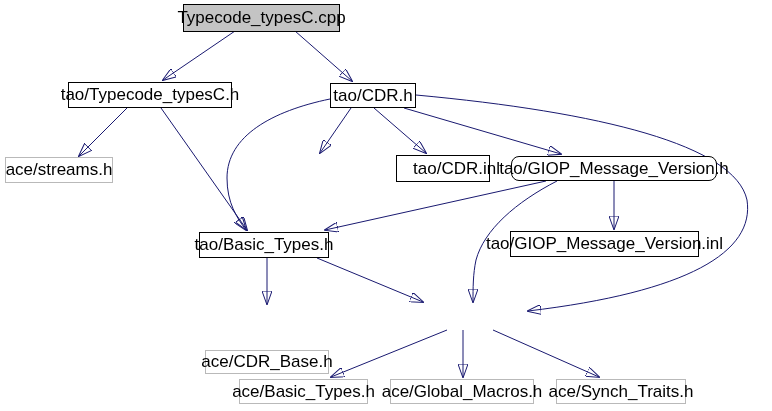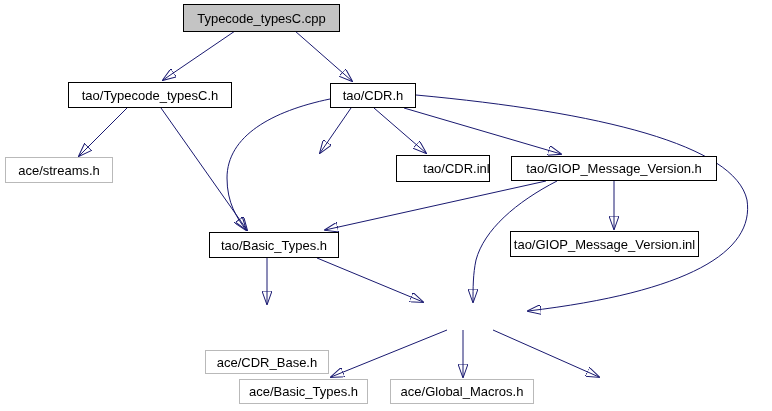--- a/index.html
+++ b/index.html
@@ -26,21 +26,21 @@
     fill: none;
     stroke: #191970;
     stroke-width: 1;
   }
   .node {
     position: absolute;
     box-sizing: border-box;
     background: #ffffff;
     border: 1px solid #000000;
     color: #000000;
-    font-size: 13px;
+    font-size: 17px;
     display: flex;
     align-items: center;
     justify-content: center;
     white-space: nowrap;
     cursor: pointer;
   }
   .node.source {
     background: #c4c4c4;
     border-color: #000000;
   }
@@ -83,27 +83,28 @@
 
   <div class="node" style="left:68px; top:82px; width:164px; height:26px;">tao/Typecode_typesC.h</div>
 
   <div class="node" style="left:330px; top:83px; width:86px; height:25px;">tao/CDR.h</div>
 
   <div class="node external" style="left:5px; top:157px; width:108px; height:26px;">ace/streams.h</div>
 
 
   <div class="node" style="left:396px; top:155px; width:94px; height:27px;padding-left:27px;">tao/CDR.inl</div>
 
-  <div class="node" style="left:511px; top:156px; width:206px; height:25px;">tao/GIOP_Message_Version.h</div>
+  <div class="node" style="left:511px; top:156px; width:206px; height:25px;border-radius:8px;">tao/GIOP_Message_Version.h</div>
 
-  <div class="node" style="left:209px; top:232px; width:130px; height:26px;">tao/Basic_Types.h</div>
+  <div class="node" style="left:199px; top:232px; width:130px; height:26px;">tao/Basic_Types.h</div>
 
   <div class="node" style="left:510px; top:231px; width:189px; height:26px;">tao/GIOP_Message_Version.inl</div>
 
   <div class="node external" style="left:205px; top:306px; width:124px; height:24px;margin-top:44px;">ace/CDR_Base.h</div>
 
 
   <div class="node external" style="left:239px; top:379px; width:129px; height:25px;">ace/Basic_Types.h</div>
 
   <div class="node external" style="left:390px; top:379px; width:144px; height:25px;">ace/Global_Macros.h</div>
 
+  <div class="node external" style="left:556px; top:379px; width:130px; height:25px;">ace/Synch_Traits.h</div>
 
 </div>
 
 </body></html>

